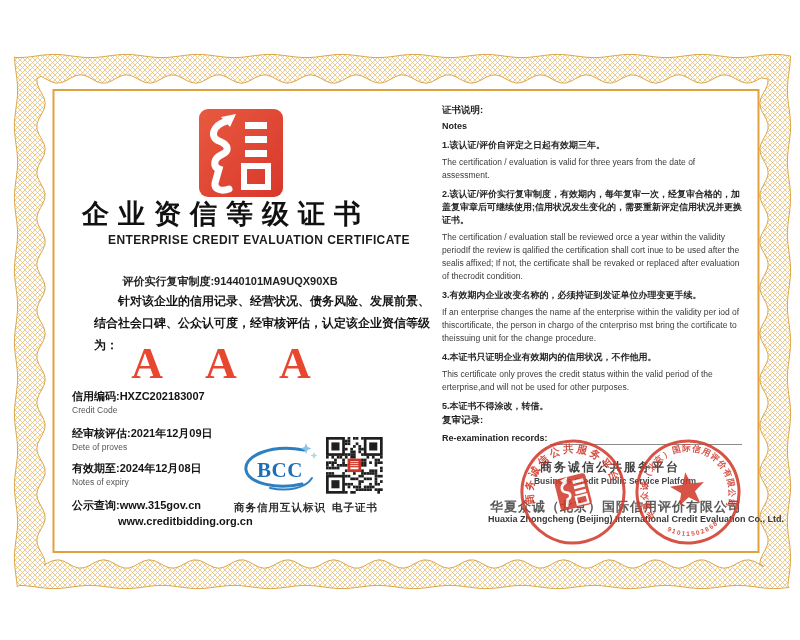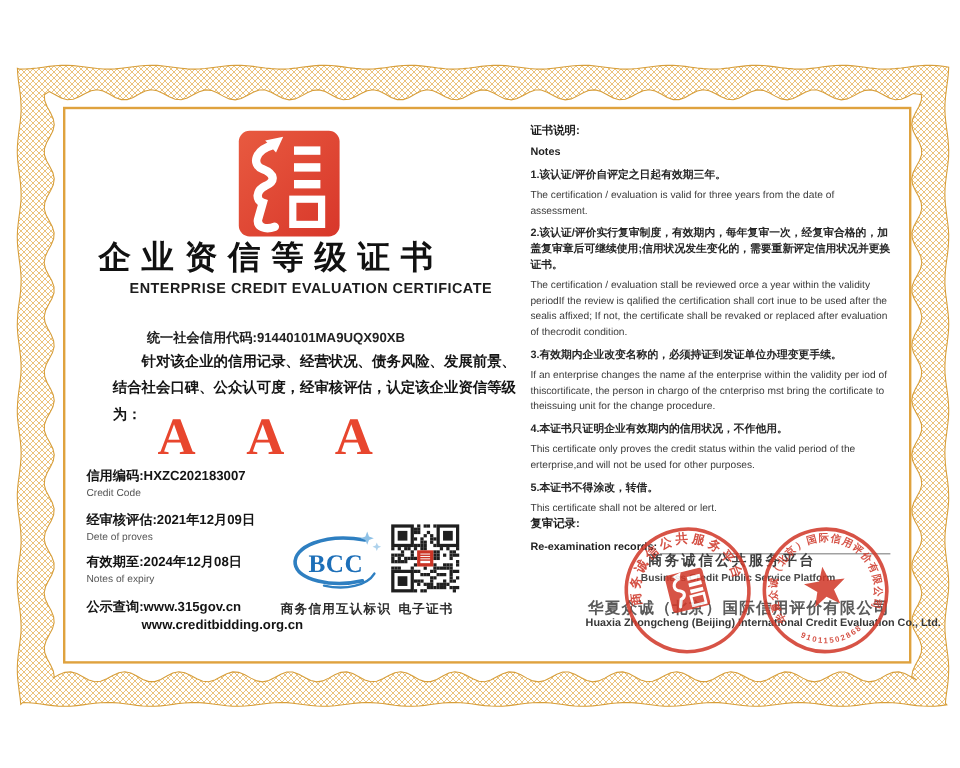--- a/index.html
+++ b/index.html
@@ -213,21 +213,21 @@
     <rect x="48" y="15" width="22" height="7" fill="#fff"></rect>
     <rect x="48" y="29" width="22" height="7" fill="#fff"></rect>
     <rect x="48" y="43" width="22" height="7" fill="#fff"></rect>
     <rect x="47" y="59" width="24" height="21" fill="none" stroke="#fff" stroke-width="6"></rect>
     <path d="M 30 14 C 16 18 12 30 22 34 C 32 38 33 44 24 48 C 16 52 16 60 22 62 L 18 76 C 17 82 24 85 32 82" stroke="#fff" stroke-width="7" fill="none" stroke-linecap="round"></path>
     <path d="M 24 10 L 39 7 L 33 20 Z" fill="#fff"></path>
   </svg>
 
   <div class="abs ctr title nowrap" style="left:46px;top:196px;width:360px;">企业资信等级证书</div>
   <div class="abs ctr subtitle nowrap" style="left:50px;top:233px;width:360px;">ENTERPRISE CREDIT EVALUATION CERTIFICATE</div>
-  <div class="abs ctr ucode nowrap" style="left:50px;top:274px;width:360px;">统一社会信用代码:91440101MA9UQX90XB</div>
+  <div class="abs ctr ucode nowrap" style="left:50px;top:274px;width:360px;">评价实行复审制度:91440101MA9UQX90XB</div>
 
   <div class="abs stmt" style="left:70px;top:290px;width:352px;margin-left:24px;">
     <div class="l1 nowrap">针对该企业的信用记录、经营状况、债务风险、发展前景、</div>
     <div class="nowrap">结合社会口碑、公众认可度，经审核评估，认定该企业资信等级</div>
     <div class="nowrap">为：</div>
   </div>
 
   <div class="abs ctr rating nowrap" style="left:60px;top:338px;width:340px;">A A A</div>
 
   <div class="abs" style="left:72px;top:389px;">
@@ -271,21 +271,20 @@
     <div>
       <div class="note-zh">3.有效期内企业改变名称的，必须持证到发证单位办理变更手续。</div>
       <div class="note-en">If an enterprise changes the name af the enterprise within the validity per iod of thiscortificate, the person in chargo of the cnterpriso mst bring the cortificate to theissuing unit for the change procedure.</div>
     </div>
     <div>
       <div class="note-zh">4.本证书只证明企业有效期内的信用状况，不作他用。</div>
       <div class="note-en">This certificate only proves the credit status within the valid period of the erterprise,and will not be used for other purposes.</div>
     </div>
     <div>
       <div class="note-zh">5.本证书不得涂改，转借。</div>
-      <div class="note-en">This certificate shall not be altered or lert.</div>
     </div>
 
     <div class="reexam">
       <div class="nh-zh nowrap">复审记录:</div>
       <div class="reexam-row">
         <span class="nowrap">Re-examination records:</span>
         <span class="reexam-fill"></span>
       </div>
     </div>
   </div>

